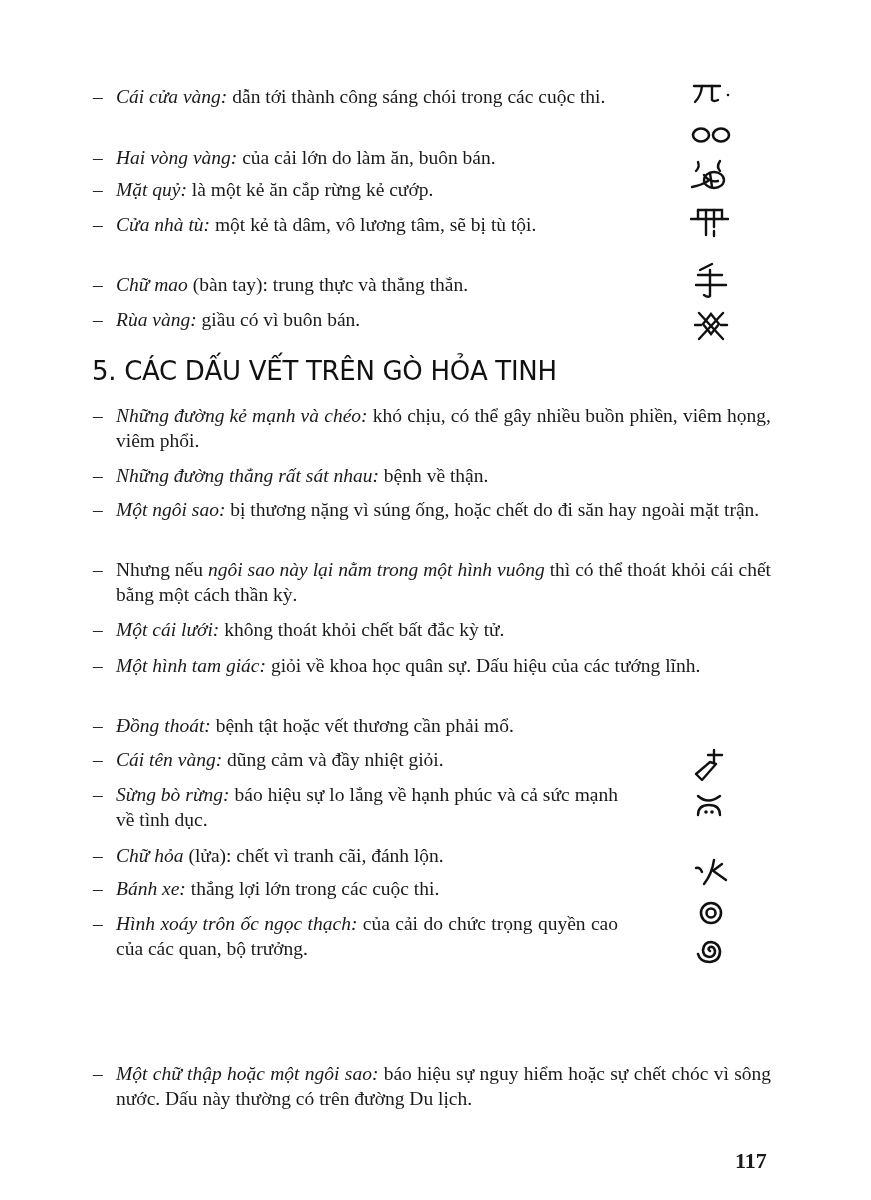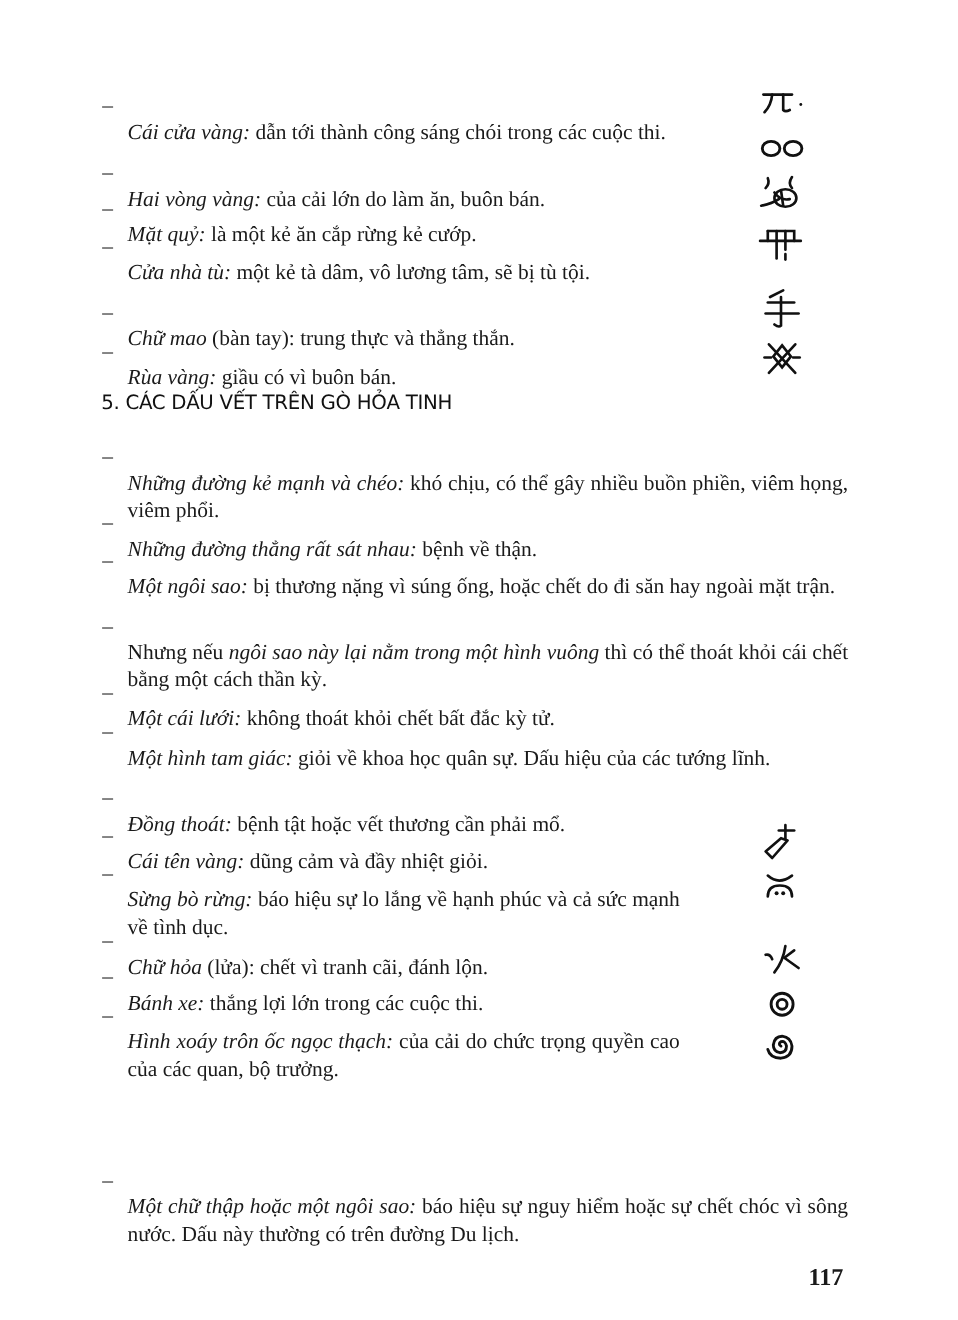--- a/index.html
+++ b/index.html
@@ -1,22 +1,22 @@
 <!DOCTYPE html>
 <html><head>
   <meta charset="utf-8">
   <style>
     html, body { margin: 0; padding: 0; background: #ffffff; }
     body { width: 871px; height: 1200px; position: relative; overflow: hidden; color: #1a1a1a; }
     .page { position: absolute; left: 0; top: 0; width: 871px; height: 1200px; }
     .item { position: absolute; left: 93px; font-family: "Liberation Serif", "DejaVu Serif", serif; font-size: 19.5px; line-height: 25px; }
     .item .dash { position: absolute; left: 0; top: 0; width: 20px; }
-    .item .body { display: block; margin-left: 23px; text-align: justify; margin-top: 24px; }
+    .item .body { display: block; margin-left: 23px; text-align: justify; }
     .item .term { font-style: italic; }
-    .heading { position: absolute; left: 92px; font-family: "DejaVu Sans", "Liberation Sans", sans-serif; font-size: 18px; letter-spacing: -0.3px; color: #111; white-space: nowrap; text-align: center; }
+    .heading { position: absolute; left: 92px; font-family: "DejaVu Sans", "Liberation Sans", sans-serif; font-size: 26px; letter-spacing: -0.3px; color: #111; white-space: nowrap; text-align: center; }
     .glyph { position: absolute; display: block; }
     .glyph svg { display: block; }
     .page-number { position: absolute; left: 735px; top: 1148px; font-family: "Liberation Serif", serif; font-weight: bold; font-size: 22px; }
   </style>
 </head>
 <body>
 
 <div class="page">
 
   <div class="item" style="top:84px; width:525px;">

